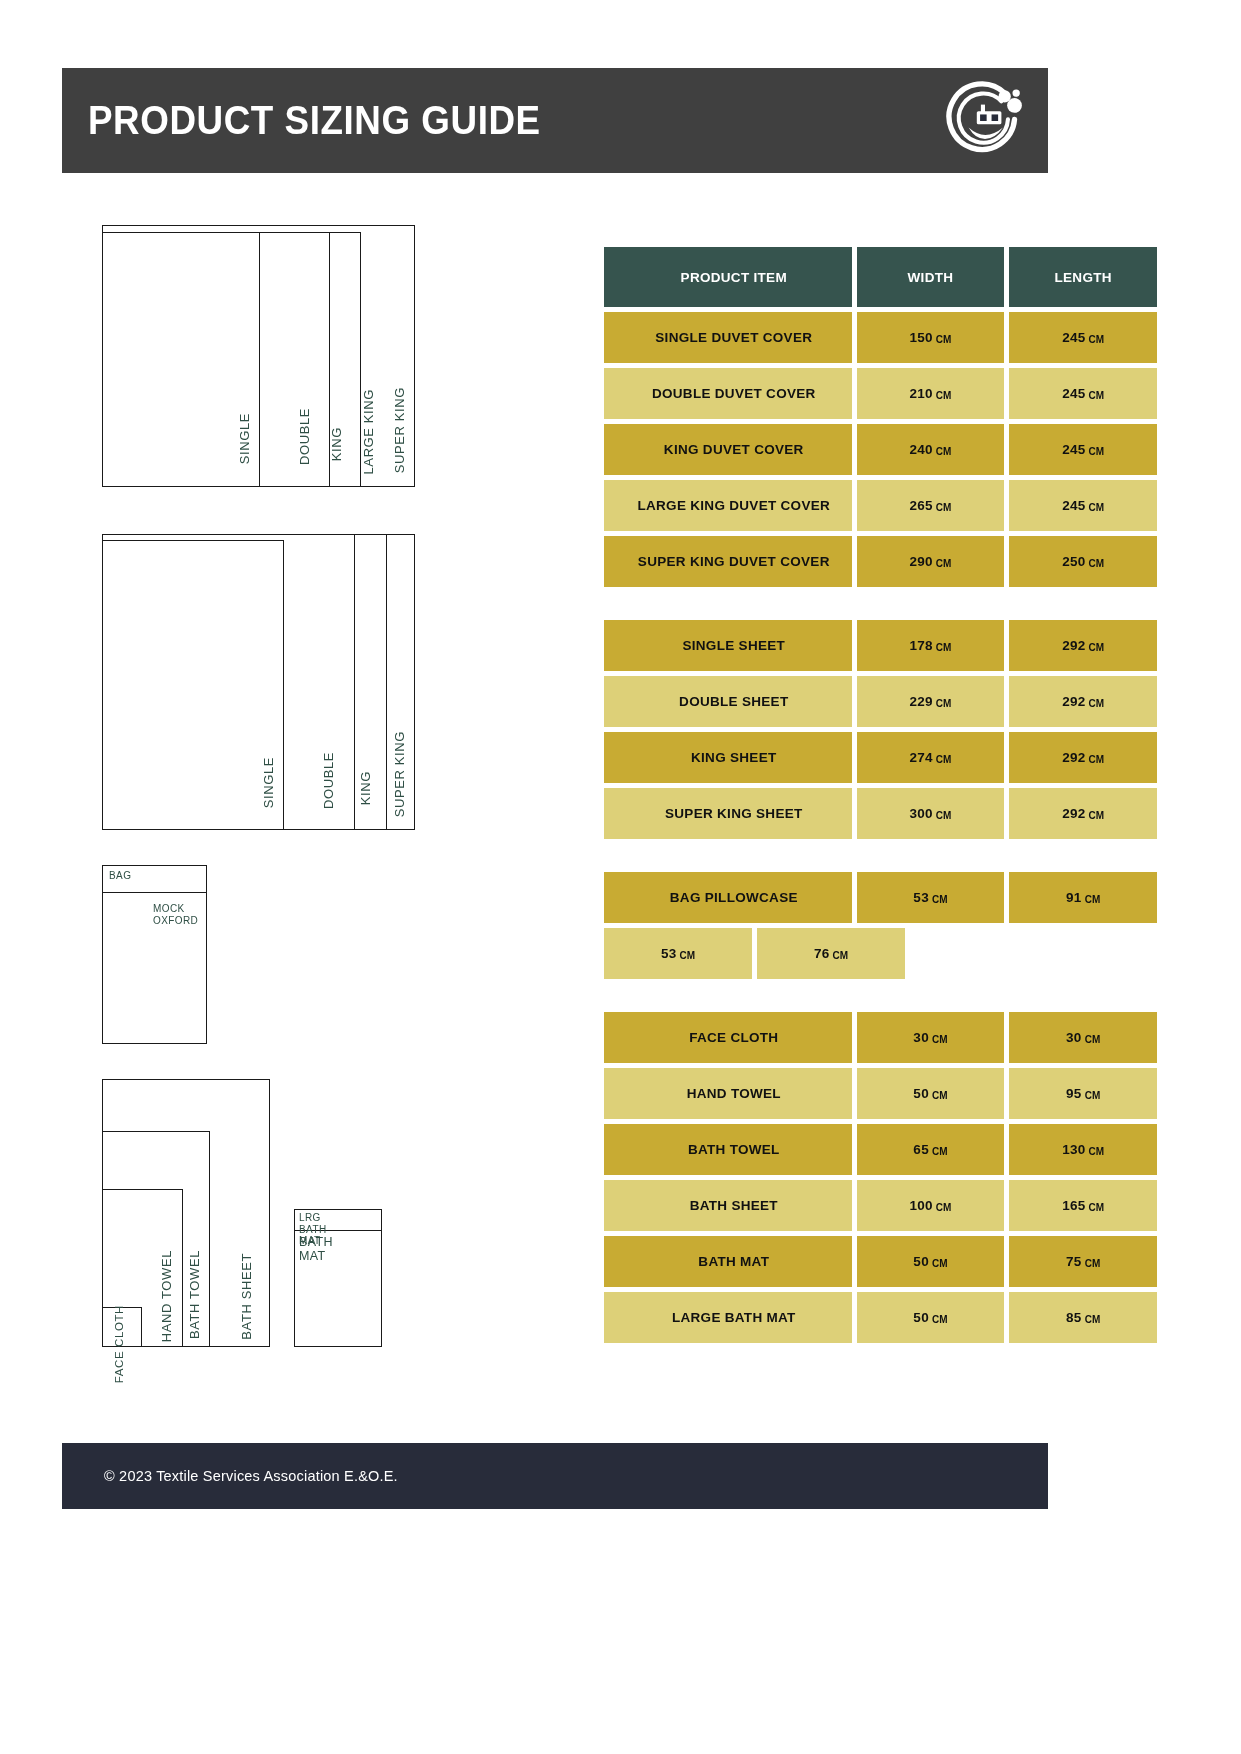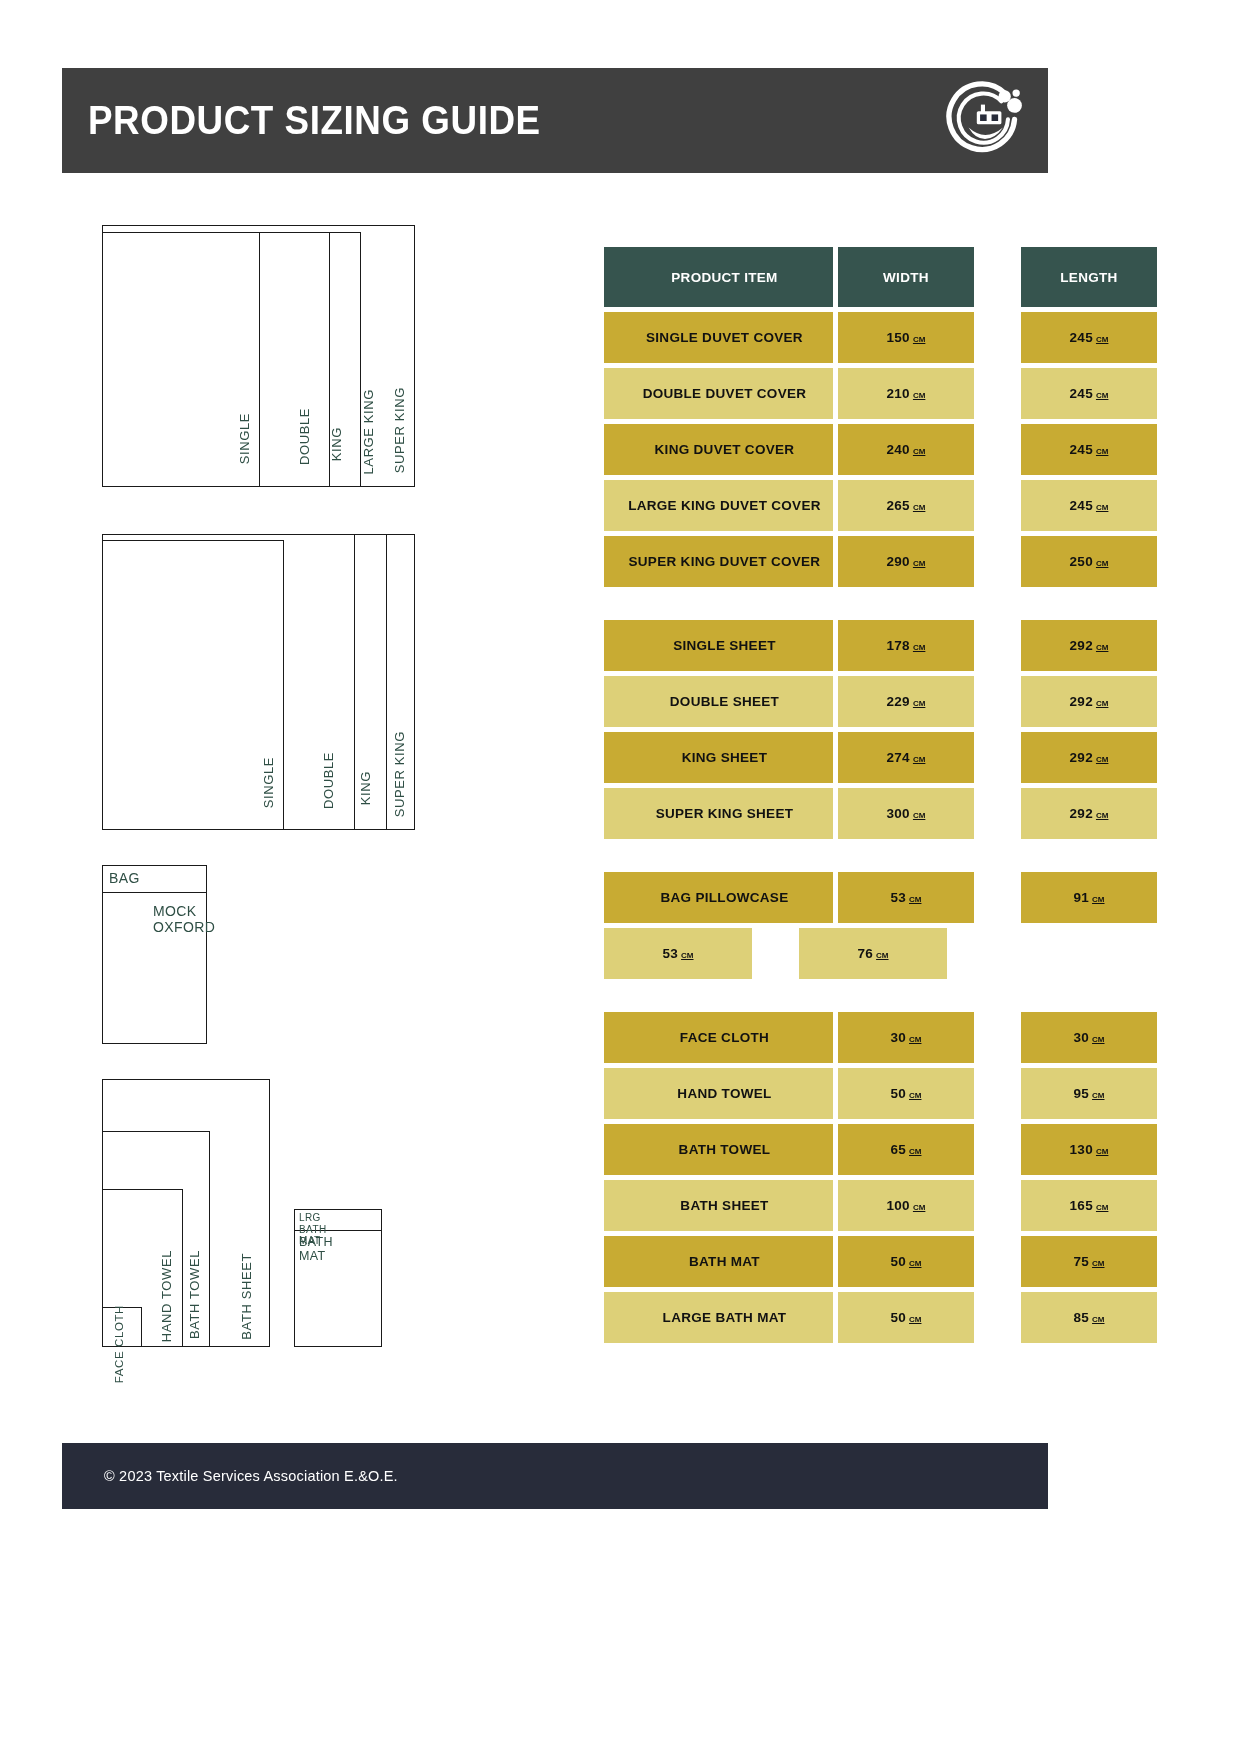--- a/index.html
+++ b/index.html
@@ -84,39 +84,38 @@
     justify-content: center;
     text-align: center;
     font-size: 13.5px;
     font-weight: bold;
     letter-spacing: 0.3px;
     color: #111111;
     height: 51px;
   }
   .c-item  { width: 248px; padding-left: 12px; }
   .c-width { width: 148px; }
-  .c-len   { width: 148px; margin-left: 42px; }
+  .c-len   { width: 148px; }
 
   .head .cell {
     background: #36544e;
     color: #ffffff;
     height: 60px;
     font-size: 13.5px;
   }
   .shade-a .cell { background: #c8ab33; }
   .shade-b .cell { background: #ddd078; }
 
   .unit {
-    font-size: 12px;
+    font-size: 14px;
     font-weight: bold;
     margin-left: 3px;
     letter-spacing: 0;
     text-transform: lowercase;
     font-variant: small-caps;
-    text-decoration: underline;
   }
 
   
   .diagrams { position: absolute; left: 0; top: 0; }
   .dbox {
     position: absolute;
     border: 1.3px solid #1a1a1a;
     background: transparent;
     box-sizing: border-box;
   }
@@ -125,21 +124,21 @@
     writing-mode: vertical-rl;
     transform: rotate(180deg);
     font-size: 13px;
     color: #2f4f45;
     letter-spacing: 0.6px;
     white-space: nowrap;
     line-height: 1.05;
   }
   .hlabel {
     position: absolute;
-    font-size: 14px;
+    font-size: 10px;
     color: #2f4f45;
     letter-spacing: 0.4px;
     line-height: 1.15;
     white-space: pre-line;
   }
 </style>
 </head>
 <body>
 
 <div class="header-bar">

